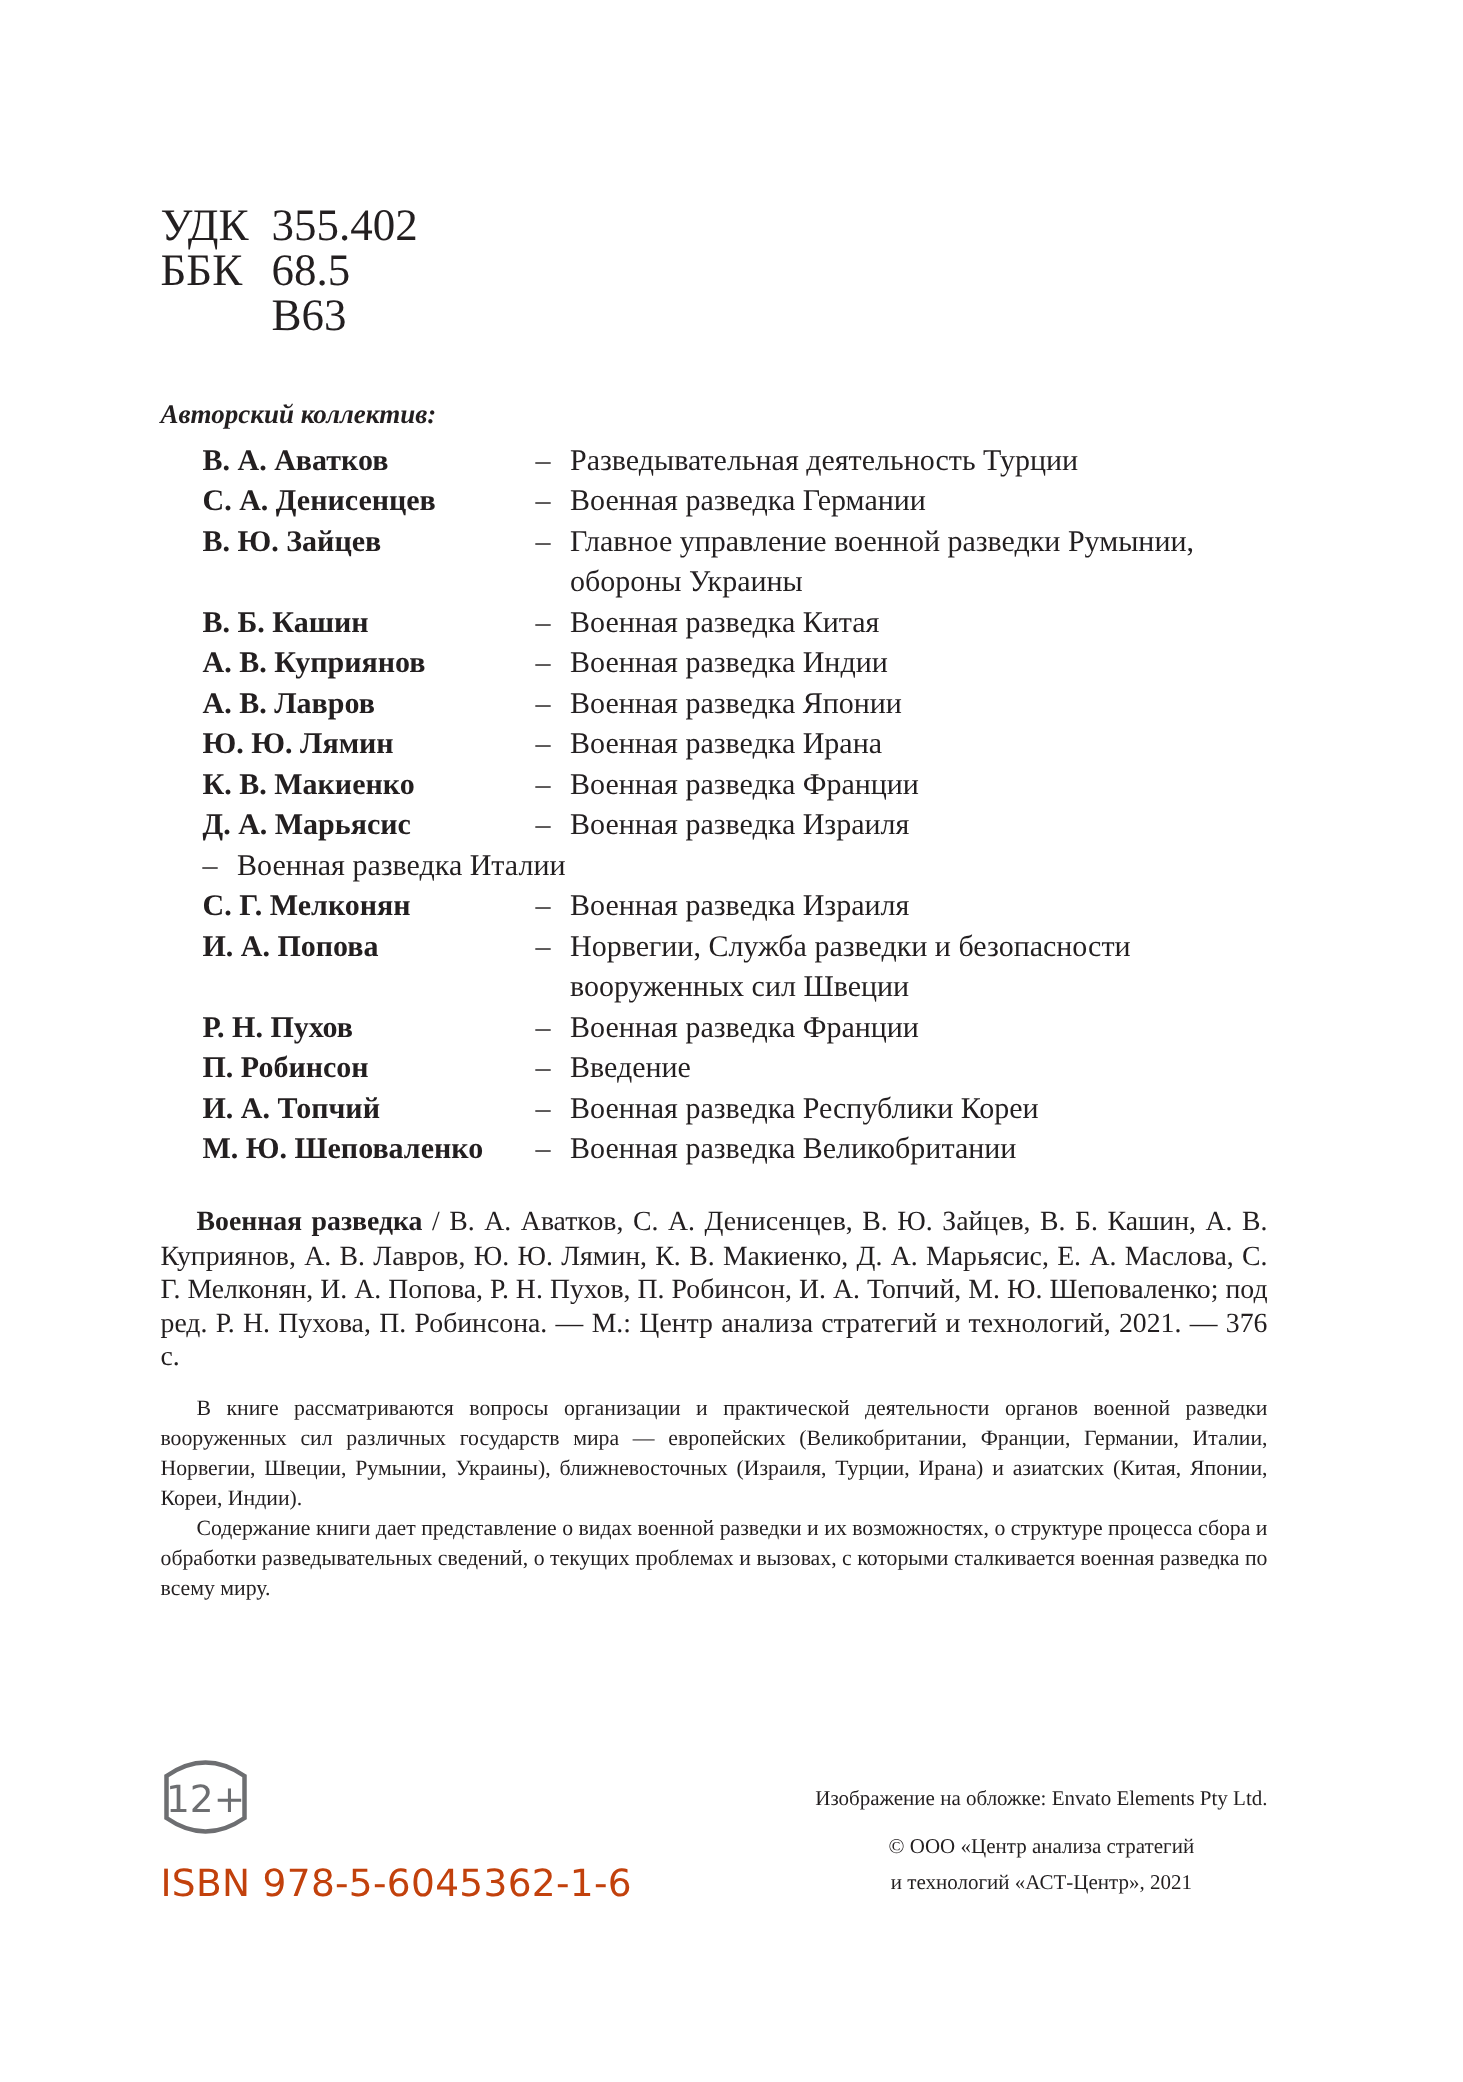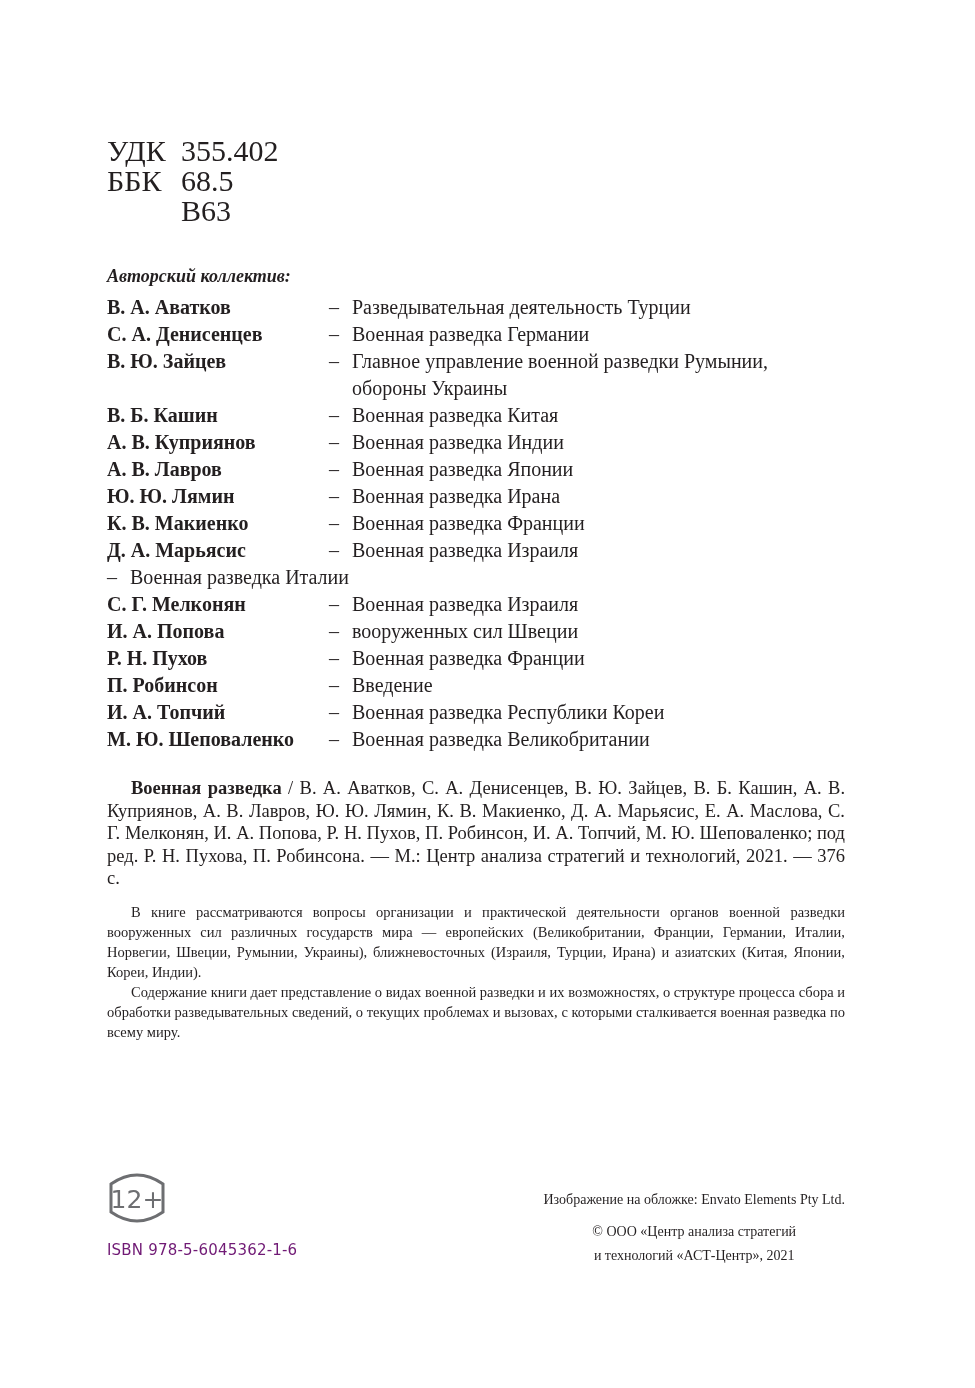--- a/index.html
+++ b/index.html
@@ -6,37 +6,37 @@
   body { width: 975px; height: 1388px; position: relative; overflow: hidden; color: #231f20;
          font-family: "Liberation Serif", "DejaVu Serif", serif; }
   .page { position: absolute; left: 107px; top: 136px; width: 738px; }
 
   .cls { font-size: 30px; line-height: 30px; }
   .cls-row { display: flex; }
   .cls-key { width: 74px; }
   .cls-val { }
 
   .authors-heading { margin-top: 36px; font-size: 18px; font-weight: bold; font-style: italic; line-height: 28px; }
-  .authors { margin-top: 4px; font-size: 20px; line-height: 27px; }
+  .authors { margin-top: 4px; font-size: 20px; line-height: 27px; margin-left: 28px; }
   .author-row { display: flex; }
   .author-name { width: 222px; font-weight: bold; white-space: nowrap; }
   .author-dash { width: 23px; }
   .author-topic { flex: 1; }
 
   .biblio { margin-top: 24px; font-size: 18.5px; line-height: 22.5px; text-align: justify; text-indent: 24px; }
   .biblio b { font-weight: bold; }
 
   .annotation { margin-top: 12px; font-size: 14.5px; line-height: 20px; text-align: justify; }
   .annotation p { margin: 0; text-indent: 24px; }
 
   .bottom { position: absolute; left: 107px; top: 1168px; width: 738px; height: 100px; }
   .age-badge { position: absolute; left: 0; top: 0; width: 60px; height: 60px; }
   .age-badge svg { width: 60px; height: 60px; }
   .isbn { position: absolute; left: 0; top: 73px; font-family: "DejaVu Sans", "Liberation Sans", sans-serif;
-          font-size: 15px; letter-spacing: 0.2px; color: #701a75; }
+          font-size: 25px; letter-spacing: 0.2px; color: #c2410c; }
   .credits { position: absolute; right: 0; top: 20px; text-align: center; font-size: 14px; line-height: 24px; }
   .credits .cover { margin-bottom: 8px; }
 </style>
 </head>
 <body>
 
 <div class="page">
   <div class="cls">
     <div class="cls-row">
       <span class="cls-key">УДК</span>
@@ -129,20 +129,21 @@
         <span class="author-name">С. Г. Мелконян</span>
         <span class="author-dash">–</span>
         <span class="author-topic">
           <div>Военная разведка Израиля</div>
         </span>
       </div>
       <div class="author-row">
         <span class="author-name">И. А. Попова</span>
         <span class="author-dash">–</span>
         <span class="author-topic">
+          <div>Норвегии, Служба разведки и безопасности</div>
           <div>вооруженных сил Швеции</div>
         </span>
       </div>
       <div class="author-row">
         <span class="author-name">Р. Н. Пухов</span>
         <span class="author-dash">–</span>
         <span class="author-topic">
           <div>Военная разведка Франции</div>
         </span>
       </div>

